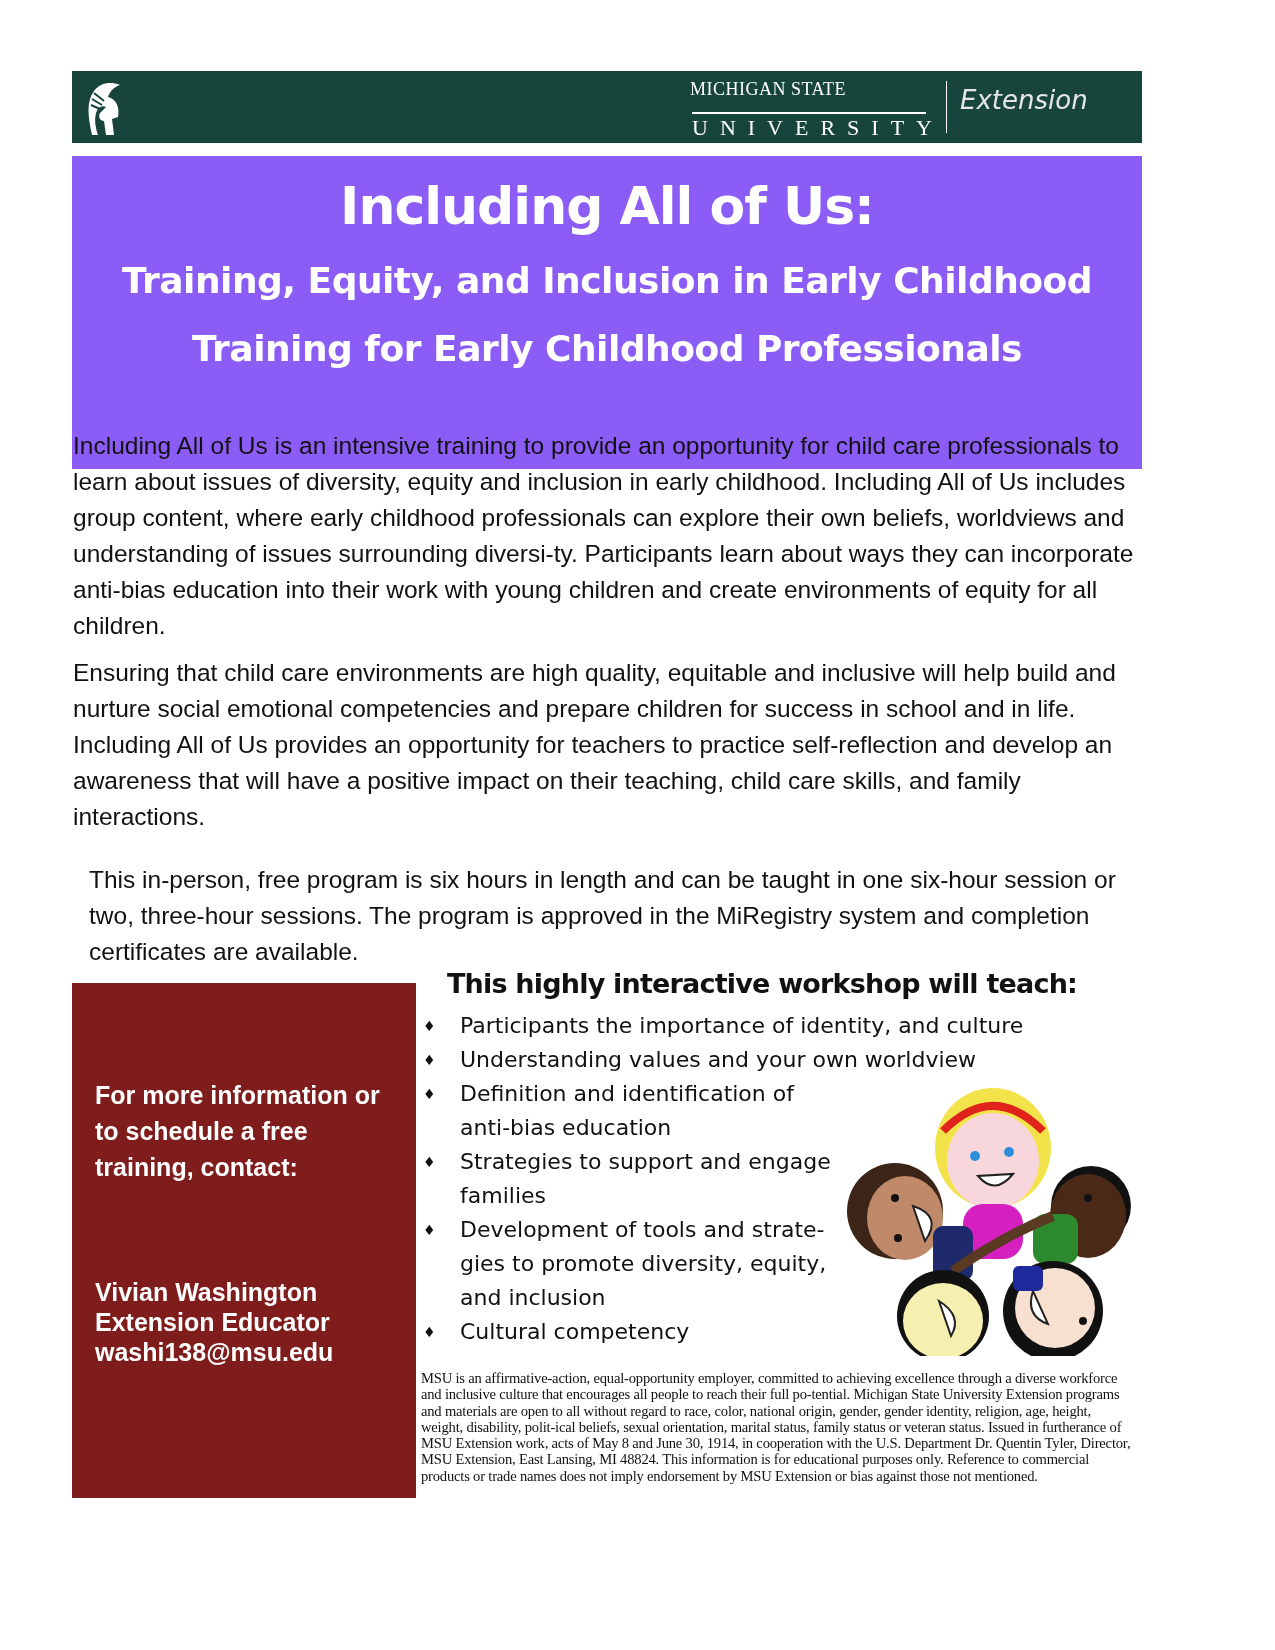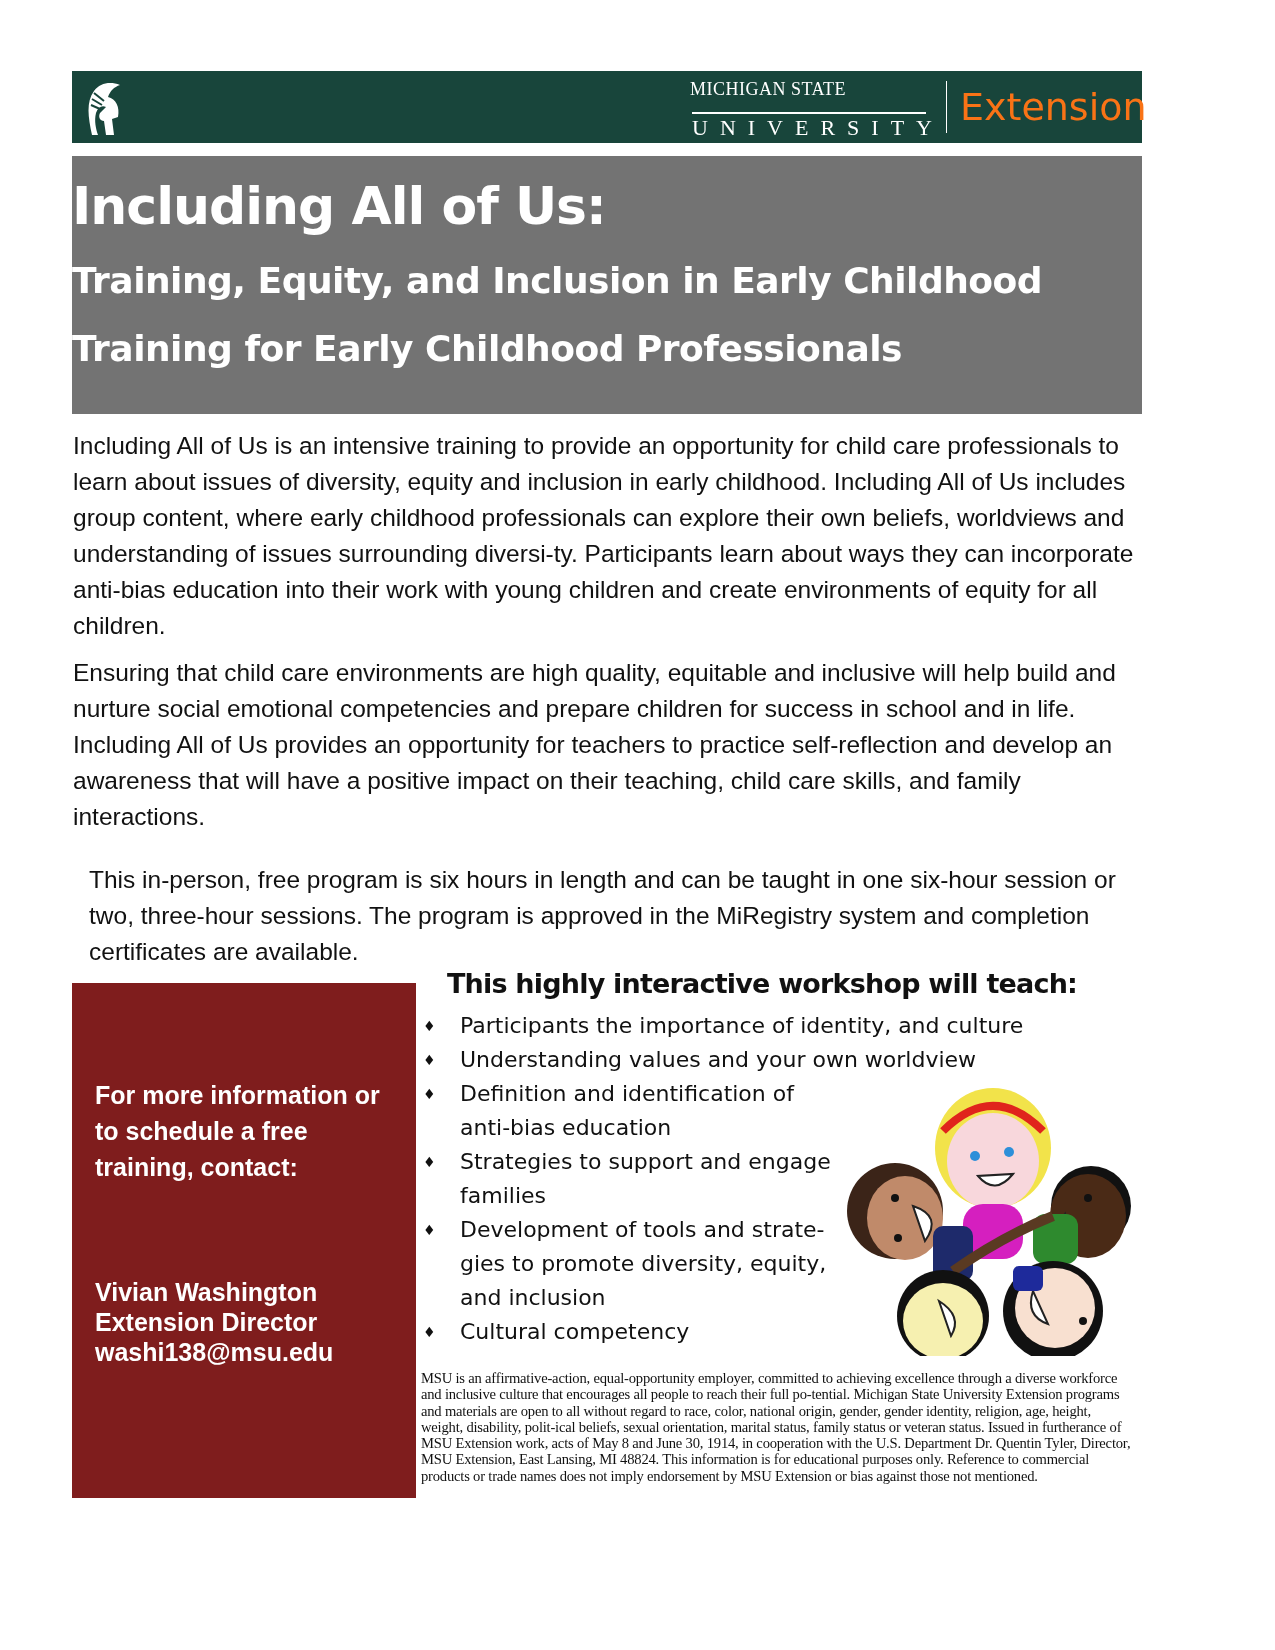--- a/index.html
+++ b/index.html
@@ -5,23 +5,23 @@
   html, body { margin:0; padding:0; background:#ffffff; }
   body { width:1275px; height:1650px; position:relative; overflow:hidden; font-family:"Liberation Sans", sans-serif; color:#111; }
 
   .header-bar { position:absolute; left:72px; top:71px; width:1070px; height:72px; background:#18453b; }
   .spartan-logo { position:absolute; left:8px; top:6px; width:50px; height:60px; }
   .msu-wordmark { position:absolute; left:618px; top:8px; width:240px; height:56px; color:#fff; }
   .msu-line1 { position:absolute; left:0; top:0; font-family:"Liberation Serif", serif; font-size:18px; letter-spacing:0.5px; white-space:nowrap; }
   .msu-rule { position:absolute; left:2px; top:33px; width:234px; height:2px; background:#fff; }
   .msu-line2 { position:absolute; left:2px; top:36px; font-family:"Liberation Serif", serif; font-size:22px; letter-spacing:12px; white-space:nowrap;text-align:center; }
   .divider-vert { position:absolute; left:874px; top:10px; width:1px; height:52px; background:#fff; }
-  .extension-label { position:absolute; left:888px; top:14px; font-family:"DejaVu Sans", sans-serif; font-size:38px; color:#f97316; white-space:nowrap; }
+  .extension-label { position:absolute; left:888px; top:14px; font-family:"DejaVu Sans", sans-serif; font-size:26px; color:#e5e5e5; white-space:nowrap;font-style:italic; }
 
-  .title-band { position:absolute; left:72px; top:156px; width:1070px; height:258px; background:#737373; color:#fff; text-align:left; font-family:"DejaVu Sans", sans-serif; font-weight:bold; }
+  .title-band { position:absolute; left:72px; top:156px; width:1070px; height:313px; background:#8b5cf6; color:#fff; text-align:center; font-family:"DejaVu Sans", sans-serif; font-weight:bold; }
   .title-main { position:absolute; left:0; right:0; top:20px; font-size:52px; letter-spacing:-1px; }
   .title-sub1 { position:absolute; left:0; right:0; top:104px; font-size:36px; letter-spacing:-0.5px; }
   .title-sub2 { position:absolute; left:0; right:0; top:172px; font-size:36px; letter-spacing:-0.5px; }
 
   .body-text { position:absolute; left:73px; width:1070px; font-size:24.5px; line-height:36px; color:#111; }
   .p1 { top:428px; }
   .p2 { top:655px; }
   .p3 { top:846px; }
 
   .contact-box { position:absolute; left:72px; top:983px; width:344px; height:515px; background:#7f1d1d; color:#fff; font-weight:bold; font-size:25px; }
@@ -63,21 +63,21 @@
 </div>
 
 <p class="body-text p1" style="margin:0;">Including All of Us is an intensive training to provide an opportunity for child care professionals to learn about issues of diversity, equity and inclusion in early childhood. Including All of Us includes group content, where early childhood professionals can explore their own beliefs, worldviews and understanding of issues surrounding diversi-ty. Participants learn about ways they can incorporate anti-bias education into their work with young children and create environments of equity for all children.</p>
 <p class="body-text p2" style="margin:0;">Ensuring that child care environments are high quality, equitable and inclusive will help build and nurture social emotional competencies and prepare children for success in school and in life. Including All of Us provides an opportunity for teachers to practice self-reflection and develop an awareness that will have a positive impact on their teaching, child care skills, and family interactions.</p>
 <p class="body-text p3" style="margin:16px;">This in-person, free program is six hours in length and can be taught in one six-hour session or two, three-hour sessions. The program is approved in the MiRegistry system and completion certificates are available.</p>
 
 <div class="contact-box">
   <div class="contact-prompt">For more information or to schedule a free training, contact:</div>
   <div class="contact-info">
     <div>Vivian Washington</div>
-    <div>Extension Director</div>
+    <div>Extension Educator</div>
     <div>washi138@msu.edu</div>
   </div>
 </div>
 
 <div class="workshop-heading">This highly interactive workshop will teach:</div>
 <ul class="topic-list">
   <li class="topic-item wide">
     <span class="topic-bullet">♦</span>
     <span class="topic-text">Participants the importance of identity, and culture</span>
   </li>

